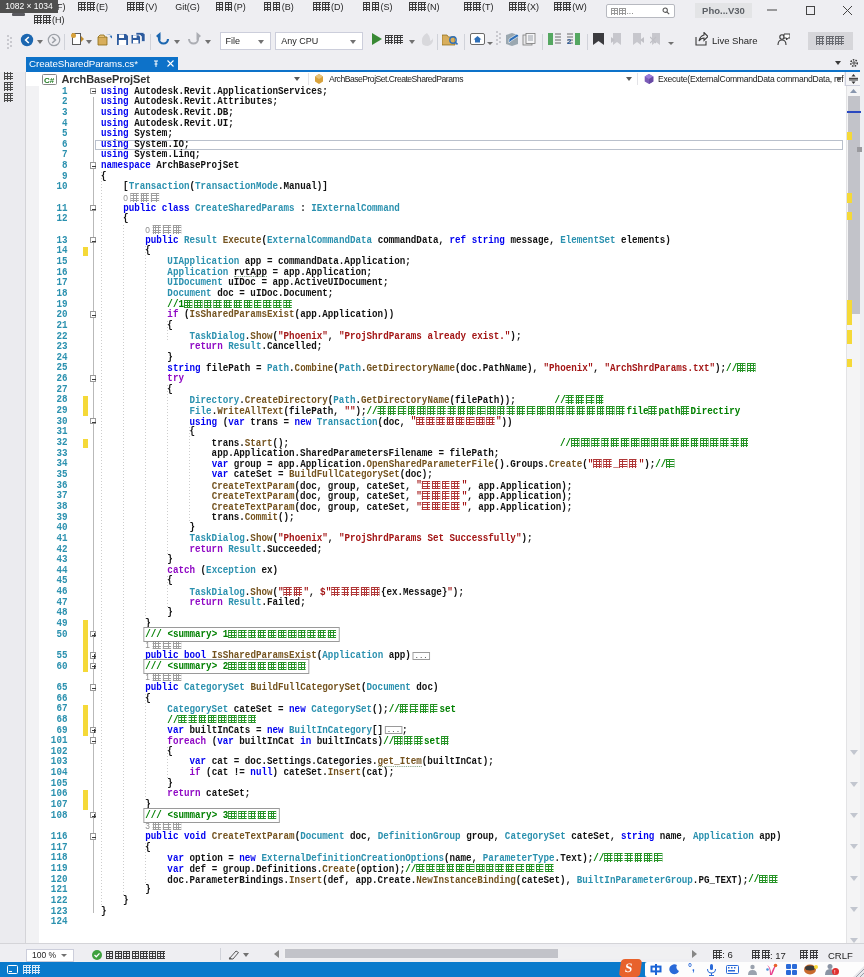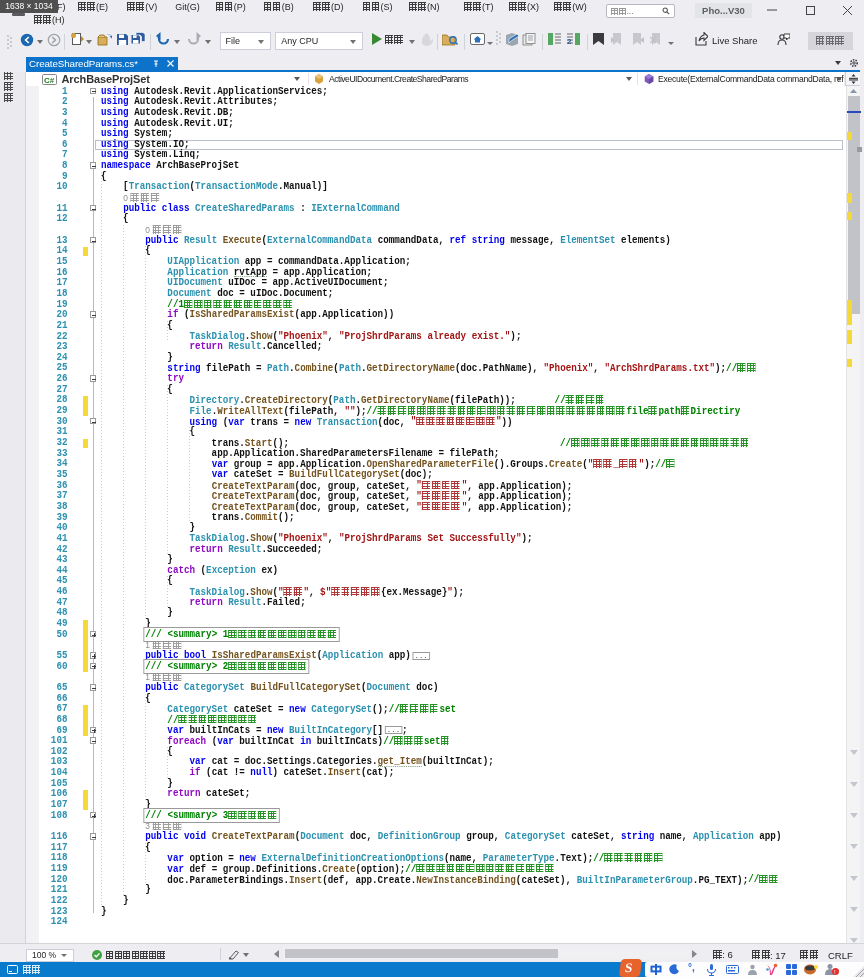--- a/index.html
+++ b/index.html
@@ -91,21 +91,21 @@
  <div class="wbtn" style="left:762px"><svg width="10" height="10" viewBox="0 0 10 10">
         <line x1="0" y1="5" x2="10" y2="5" stroke="#444" stroke-width="1"></line>
       </svg></div>
  <div class="wbtn" style="left:800px"><svg width="9" height="9" viewBox="0 0 9 9">
         <rect x="0.5" y="0.5" width="8" height="8" fill="none" stroke="#444" stroke-width="1"></rect>
       </svg></div>
  <div class="wbtn" style="left:837px"><svg width="9" height="9" viewBox="0 0 9 9">
         <line x1="0" y1="0" x2="9" y2="9" stroke="#444" stroke-width="1"></line>
         <line x1="9" y1="0" x2="0" y2="9" stroke="#444" stroke-width="1"></line>
       </svg></div>
- <div id="ovl">1638 × 1034</div>
+ <div id="ovl">1082 × 1034</div>
 </div>
 <div id="tbar">
  <svg class="tbi" style="left:7px;top:7px" width="7" height="15">
       <g fill="#c9c9cf">
         <rect x="0" y="0" width="2" height="2"></rect>
         <rect x="3" y="2" width="2" height="2"></rect>
         <rect x="0" y="4" width="2" height="2"></rect>
         <rect x="3" y="6" width="2" height="2"></rect>
         <rect x="0" y="8" width="2" height="2"></rect>
         <rect x="3" y="10" width="2" height="2"></rect>
@@ -287,21 +287,21 @@
       <rect x="0.5" y="0.5" width="14" height="10" rx="1" fill="#fff" stroke="#888"></rect>
       <text x="2" y="8.5" font-size="8" font-weight="bold" fill="#1e7a1e">C#</text>
     </svg>
  <div class="bct" style="left:36px;font-size:11px;font-weight:bold;color:#333;letter-spacing:-0.1px">ArchBaseProjSet</div>
  <div class="bcar" style="left:268.5px"></div>
  <div class="bsep" style="left:282px"></div>
  <svg style="position:absolute;left:288.5px;top:2px" width="10" height="10" viewBox="0 0 10 10">
       <path d="M5 0 l4 2.5 v5 L5 10 1 7.5 v-5z" fill="#d8a23c"></path>
       <path d="M5 0 l4 2.5 L5 5 1 2.5z" fill="#e8c27a"></path>
     </svg>
- <div class="bct" style="left:303.5px;font-size:8.6px;letter-spacing:-0.5px;color:#222">ActiveUIDocument.CreateSharedParams</div>
+ <div class="bct" style="left:303.5px;font-size:8.6px;letter-spacing:-0.5px;color:#222">ArchBaseProjSet.CreateSharedParams</div>
  <div class="bcar" style="left:600.5px"></div>
  <div class="bsep" style="left:611.5px"></div>
  <svg style="position:absolute;left:618.5px;top:2px" width="10" height="10" viewBox="0 0 10 10">
       <path d="M5 0 l4.3 2.5 v5 L5 10 .7 7.5 v-5z" fill="#7b5cb8"></path>
       <path d="M5 0 l4.3 2.5 L5 5 .7 2.5z" fill="#9b7cd8"></path>
       <path d="M5 5 l4.3 -2.5 v5 L5 10z" fill="#684aa4"></path>
     </svg>
  <div class="bct" style="left:632.5px;font-size:8.6px;letter-spacing:-0.25px;color:#222">Execute(ExternalCommandData commandData, ref s</div>
  <div class="bcar" style="left:810.5px"></div>
 </div>

